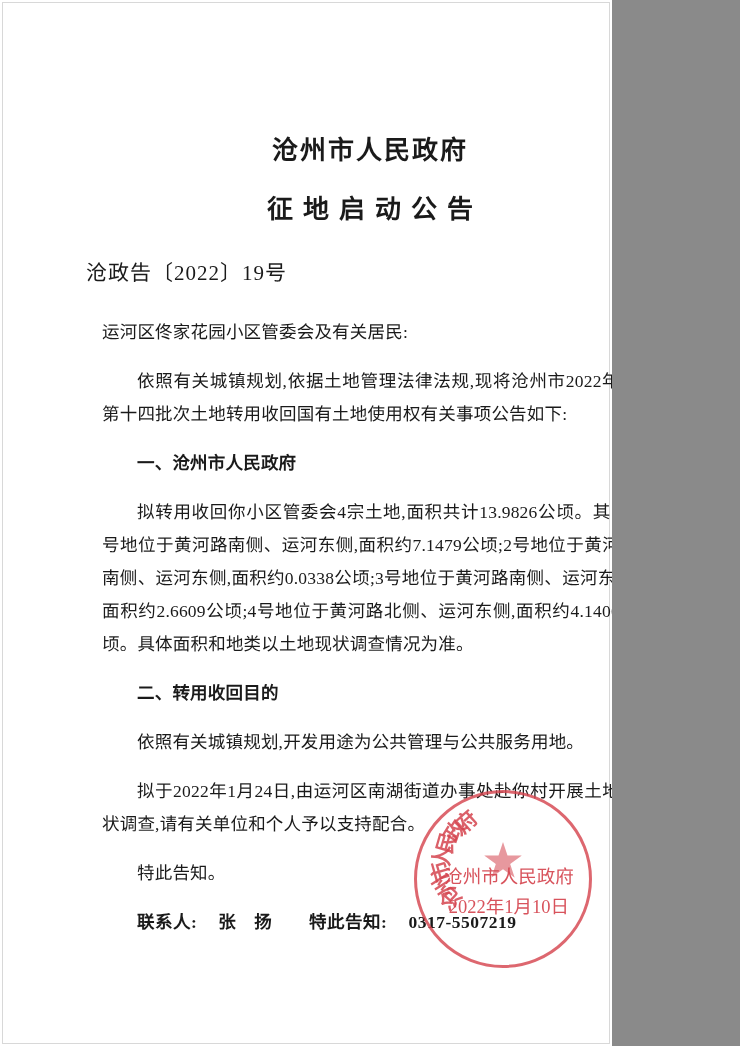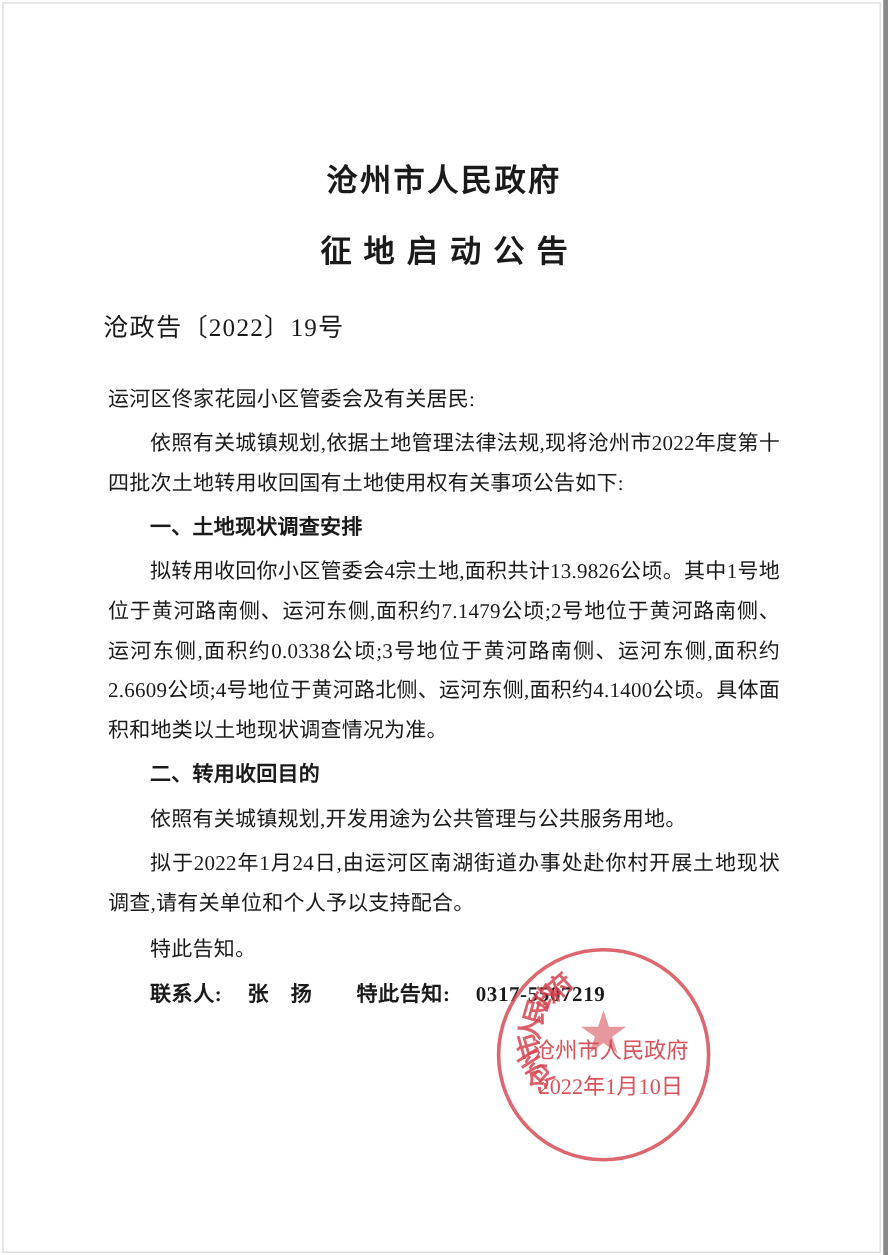--- a/index.html
+++ b/index.html
@@ -2,21 +2,21 @@
 <html lang="zh-CN"><head>
 <meta charset="utf-8">
 <style>
   html, body {
     margin: 0;
     padding: 0;
     background: #8a8a8a;
   }
   .page {
     position: relative;
-    width: 736px;
+    width: 612px;
     height: 1046px;
     background: #ffffff;
     overflow: hidden;
     font-family: "Liberation Serif", "DejaVu Serif", serif;
     color: #1a1a1a;
     box-sizing: border-box;
   }
   .page-border {
     position: absolute;
     left: 2px;
@@ -61,21 +61,21 @@
   }
 
   .content {
     margin-top: 30px;
     font-size: 17.5px;
     line-height: 33px;
     text-align: justify;
     letter-spacing: 0.2px;
   }
   .content p {
-    margin: 4px;
+    margin: 16px;
   }
   .indent2 {
     text-indent: 2em;
   }
   .heading {
     font-weight: bold;
     text-indent: 2em;
   }
   .contact-line {
     margin-top: 4px;
@@ -162,21 +162,21 @@
   <div class="doc-body">
 
     <div class="title-main">沧州市人民政府</div>
     <div class="title-sub">征地启动公告</div>
     <div class="doc-number">沧政告〔2022〕19号</div>
 
     <div class="content">
       <p>运河区佟家花园小区管委会及有关居民:</p>
       <p class="indent2">依照有关城镇规划,依据土地管理法律法规,现将沧州市2022年度第十四批次土地转用收回国有土地使用权有关事项公告如下:</p>
 
-      <p class="heading">一、土地现状调查安排</p>
+      <p class="heading">一、沧州市人民政府</p>
       <p class="indent2">拟转用收回你小区管委会4宗土地,面积共计13.9826公顷。其中1号地位于黄河路南侧、运河东侧,面积约7.1479公顷;2号地位于黄河路南侧、运河东侧,面积约0.0338公顷;3号地位于黄河路南侧、运河东侧,面积约2.6609公顷;4号地位于黄河路北侧、运河东侧,面积约4.1400公顷。具体面积和地类以土地现状调查情况为准。</p>
 
       <p class="heading">二、转用收回目的</p>
       <p class="indent2">依照有关城镇规划,开发用途为公共管理与公共服务用地。</p>
 
       <p class="indent2">拟于2022年1月24日,由运河区南湖街道办事处赴你村开展土地现状调查,请有关单位和个人予以支持配合。</p>
 
       <p class="indent2" style="margin-top:6px;">特此告知。</p>
 
       <p class="contact-line"><span>联系人:</span><span class="name-gap"></span><span>张　扬</span><span class="contact-gap"></span><span>特此告知:</span><span class="name-gap"></span><span>0317-5507219</span></p>

